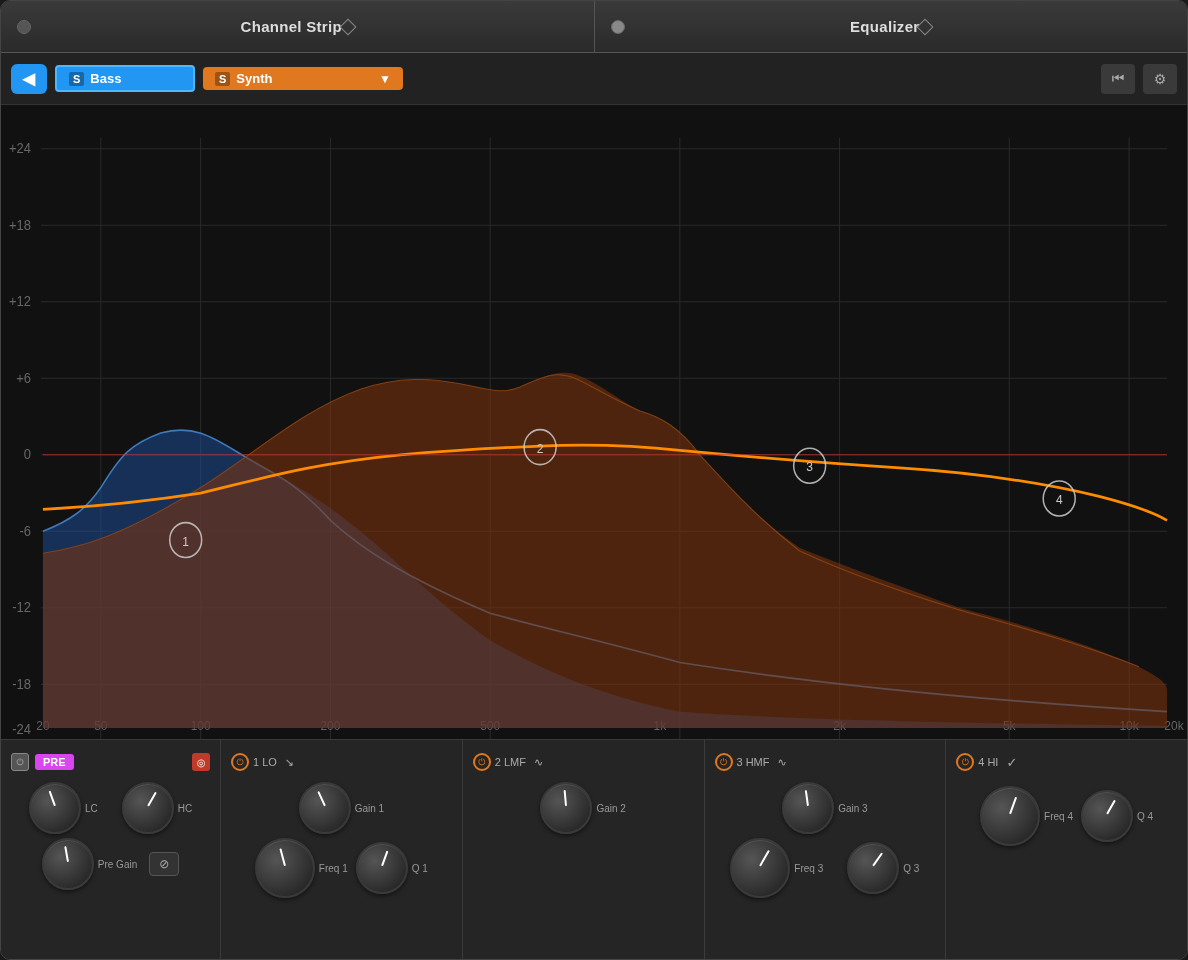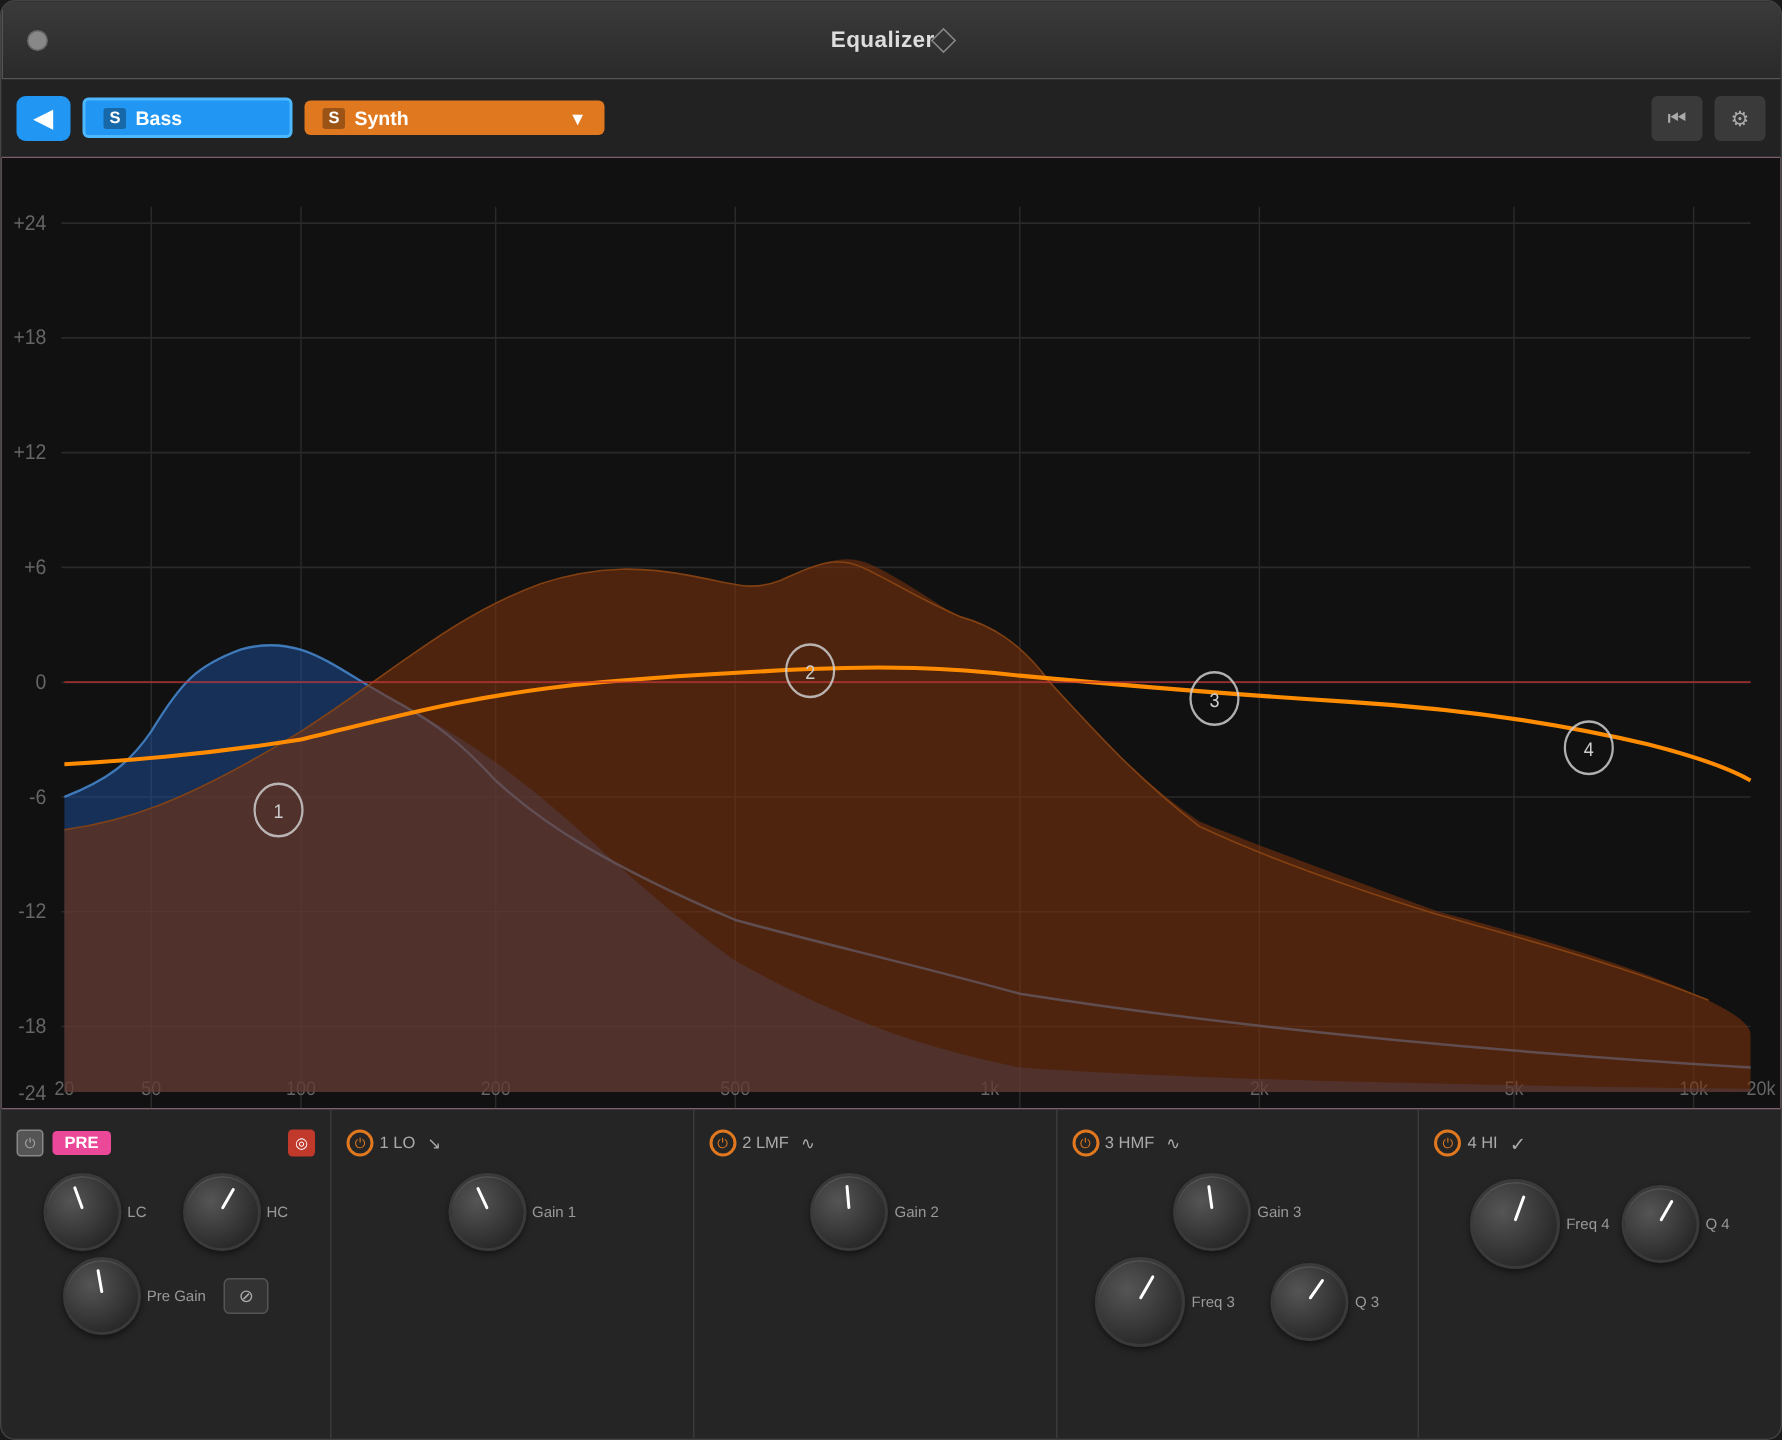--- a/index.html
+++ b/index.html
@@ -173,21 +173,21 @@
       color: #888;
       background: transparent;
     }
 
     .power-btn.active {
       border-color: #e07820;
       color: #e07820;
     }
 
     .pre-label {
-      background: #ec4899;
+      background: #d946ef;
       color: white;
       font-size: 11px;
       font-weight: bold;
       padding: 2px 8px;
       border-radius: 3px;
       cursor: pointer;
     }
 
     .target-icon {
       width: 18px;
@@ -348,20 +348,25 @@
 
     .circle-left { left: 16px; }
     .circle-right { right: 16px; }
   </style>
 </head>
 <body>
 
 <div class="plugin-window">
 
   <div class="title-bar-wrapper">
+    <div class="title-half">
+      <div class="circle-btn circle-left"></div>
+      <span class="title-half-text">Channel Strip</span>
+      <div class="diamond-icon circle-right"></div>
+    </div>
     <div style="width:1px;background:#555;"></div>
     <div class="title-half">
       <div class="circle-btn circle-left" style="background:#888;"></div>
       <span class="title-half-text">Equalizer</span>
       <div class="diamond-icon circle-right"></div>
     </div>
   </div>
 
   <div class="tab-bar">
     <div class="back-btn">
@@ -502,20 +507,30 @@
           <div class="power-btn active">⏻</div>
           <span class="section-label">1 LO</span>
           <span class="section-type-icon">↘</span>
         </div>
         <div style="display:flex;justify-content:center;">
           <div class="knob-col">
             <div class="knob knob-md" style="--rot: -25deg;"></div>
             <span class="knob-label">Gain 1</span>
           </div>
         </div>
+        <div style="display:flex;gap:8px;justify-content:center;margin-top:4px;">
+          <div class="knob-col">
+            <div class="knob knob-lg" style="--rot: -15deg;"></div>
+            <span class="knob-label">Freq 1</span>
+          </div>
+          <div class="knob-col">
+            <div class="knob knob-md" style="--rot: 20deg;"></div>
+            <span class="knob-label">Q 1</span>
+          </div>
+        </div>
       </div>
 
       <div style="flex:1;display:flex;flex-direction:column;padding:8px 10px;border-right:1px solid #3a3a3a;">
         <div class="band-header">
           <div class="power-btn active">⏻</div>
           <span class="section-label">2 LMF</span>
           <span class="section-type-icon">∿</span>
         </div>
         <div style="display:flex;justify-content:center;">
           <div class="knob-col">

